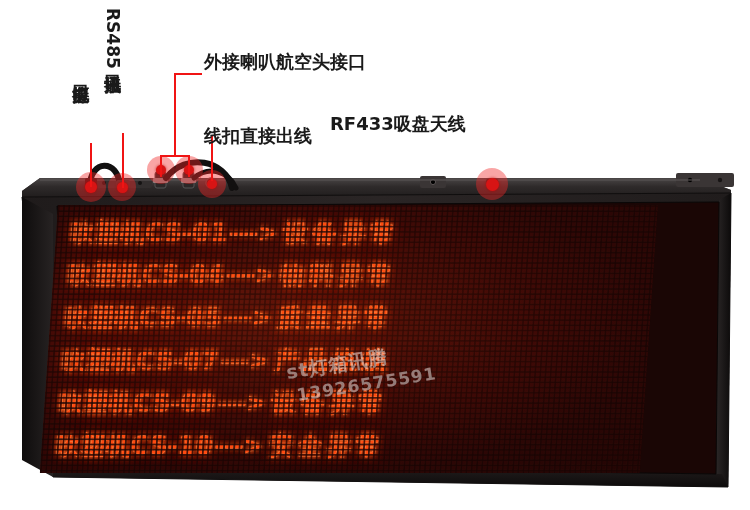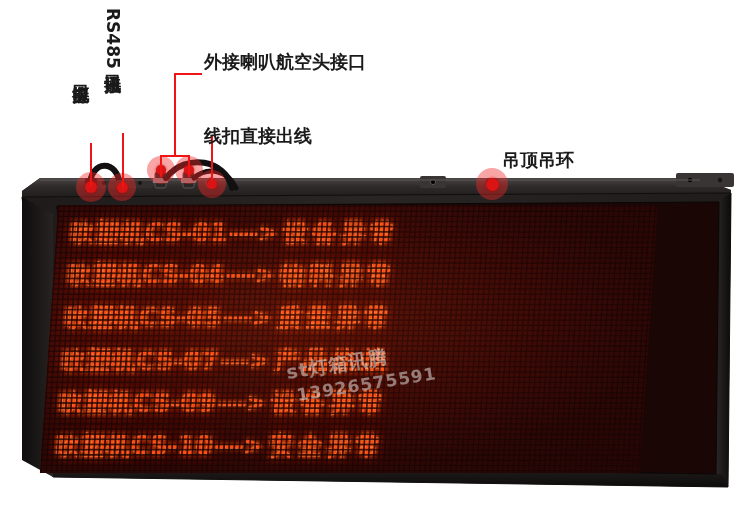--- a/index.html
+++ b/index.html
@@ -305,16 +305,16 @@
   <div class="anno anno-v" style="left:72px;top:72px;font-size:17px;">电源接口</div>
 
   <div class="anno anno-rot" style="left:104px;top:8px;font-size:17px;">RS485</div>
 
   <div class="anno anno-v" style="left:104px;top:62px;font-size:17px;">通讯接口</div>
 
   <div class="anno" style="left:204px;top:50px;font-size:18px;">外接喇叭航空头接口</div>
 
   <div class="anno" style="left:204px;top:124px;font-size:18px;">线扣直接出线</div>
 
-
-  <div class="anno" style="left:502px;top:148px;font-size:18px;">吊顶吊环</div>
+  <div class="anno" style="left:330px;top:112px;font-size:18px;">RF433吸盘天线</div>
+
 
 </div>
 
 </body></html>

